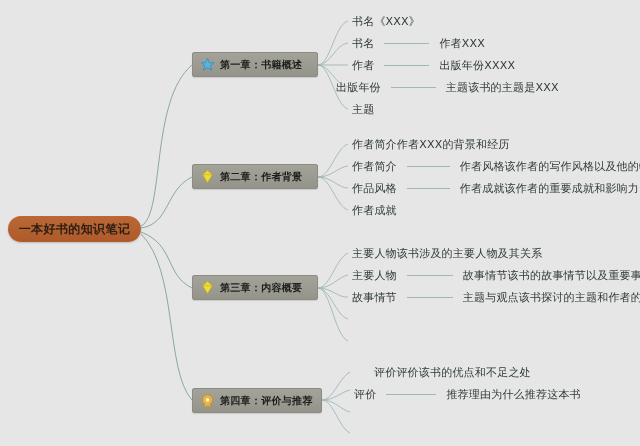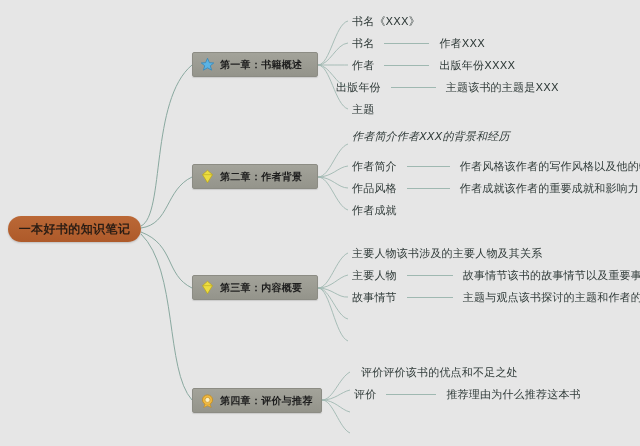--- a/index.html
+++ b/index.html
@@ -188,21 +188,21 @@
   </div>
   <div class="leafrow" style="left:336px;top:80px;">
     <span class="l1">出版年份</span>
     <span class="dash" style="width:45px;"></span>
     <span class="l2">主题该书的主题是XXX</span>
   </div>
   <div class="leafrow" style="left:352px;top:102px;">
     <span class="l1">主题</span>
   </div>
 
-  <div class="leafrow" style="left:352px;top:129px;font-style:italic;">
+  <div class="leafrow" style="left:352px;top:137px;">
     <span class="l1">作者简介作者XXX的背景和经历</span>
   </div>
   <div class="leafrow" style="left:352px;top:159px;">
     <span class="l1">作者简介</span>
     <span class="dash" style="width:43px;"></span>
     <span class="l2">作者风格该作者的写作风格以及他的特点</span>
   </div>
   <div class="leafrow" style="left:352px;top:181px;">
     <span class="l1">作品风格</span>
     <span class="dash" style="width:43px;"></span>
@@ -219,21 +219,21 @@
     <span class="l1">主要人物</span>
     <span class="dash" style="width:46px;"></span>
     <span class="l2">故事情节该书的故事情节以及重要事件</span>
   </div>
   <div class="leafrow" style="left:352px;top:290px;">
     <span class="l1">故事情节</span>
     <span class="dash" style="width:46px;"></span>
     <span class="l2">主题与观点该书探讨的主题和作者的观点</span>
   </div>
 
-  <div class="leafrow" style="left:361px;top:365px;">
+  <div class="leafrow" style="left:374px;top:365px;">
     <span class="l1">评价评价该书的优点和不足之处</span>
   </div>
   <div class="leafrow" style="left:354px;top:387px;">
     <span class="l1">评价</span>
     <span class="dash" style="width:50px;"></span>
     <span class="l2">推荐理由为什么推荐这本书</span>
   </div>
 
 </div>
 

